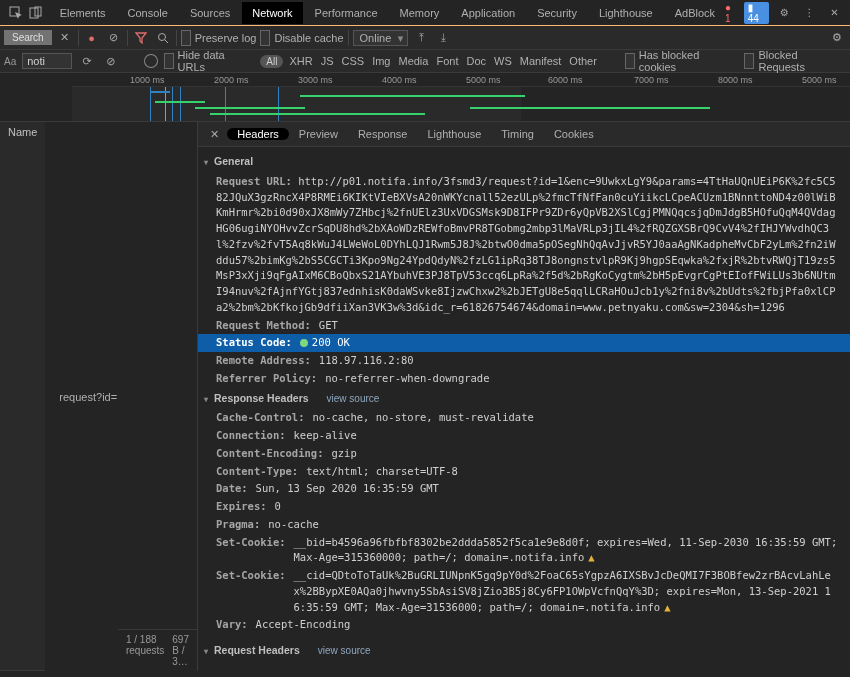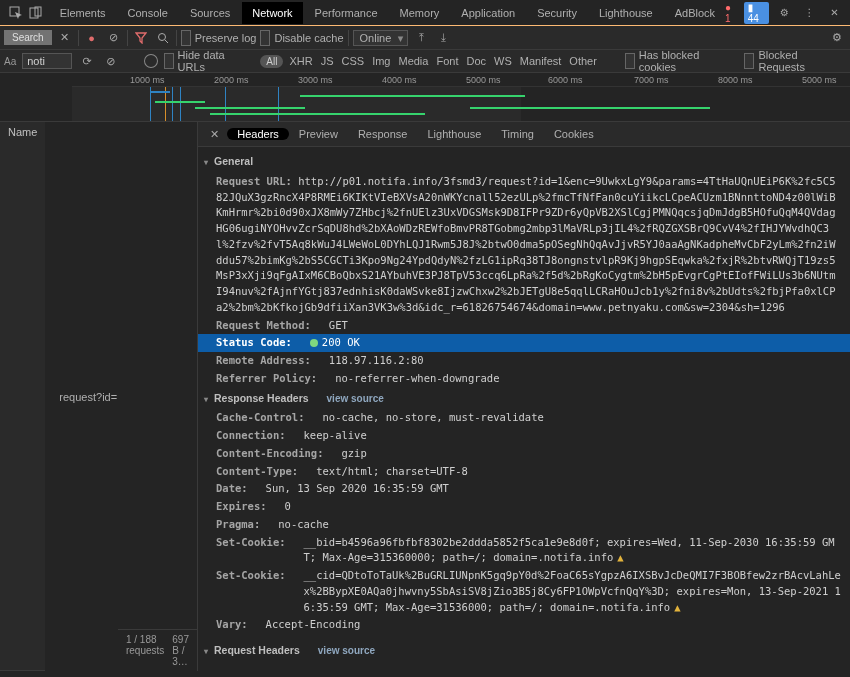--- a/index.html
+++ b/index.html
@@ -58,22 +58,22 @@
   .left-footer { border-top:1px solid #3a3a3a;padding:4px 8px;font-size:10px;color:#999;margin-top:auto;display:flex;gap:8px;}
   
   .right { flex:1;display:flex;flex-direction:column;overflow:hidden;}
   .subtabs { display:flex;align-items:center;border-bottom:1px solid #3a3a3a;background:#2a2a2a;height:25px;padding-left:4px;}
   .subtabs .close-x { color:#aaa;padding:0 8px;}
   .subtab { padding:0 10px;color:#b0b0b0;cursor:pointer;border-radius:9px;}
   .subtab.active { background:#000;color:#fff;}
   .headers-body { flex:1;overflow-y:auto;padding:4px 0 4px 0;font-family:Menlo,Consolas,monospace;font-size:10.5px;line-height:1.5;color:#c8c8c8;}
   .section-title { color:#bfbfbf;font-weight:600;padding:3px 10px 3px 6px;display:flex;align-items:center;gap:4px;font-family:-apple-system,Arial,sans-serif;}
   .section-title .caret::before{content:"▾";font-size:8px;color:#888;margin-right:2px;}
-  .section-title .vs { color:#8fa7bf;font-weight:700;margin-left:14px;font-size:10px;}
-  .row { display:flex;padding:1px 8px 1px 18px;gap:18px;}
+  .section-title .vs { color:#8fa7bf;font-weight:400;margin-left:14px;font-size:10px;}
+  .row { display:flex;padding:1px 8px 1px 18px;gap:8px;}
   .row.highlight { background:#0d5da8;color:#fff;}
   .key { color:#a5a5a5;font-weight:600;white-space:nowrap;}
   .row.highlight .key{color:#fff;}
   .val { color:#cfcfcf;word-break:break-all;}
   .row.highlight .val{color:#fff;}
   .status-dot { display:inline-block;width:8px;height:8px;border-radius:50%;background:#7fd77f;margin-right:4px;vertical-align:middle;}
   .warn { color:#e2b33c;margin-left:4px;}
   .url-block { padding:1px 10px 1px 18px;color:#cfcfcf;word-break:break-all;}
   .url-block .key{color:#a5a5a5;font-weight:600;}
   

